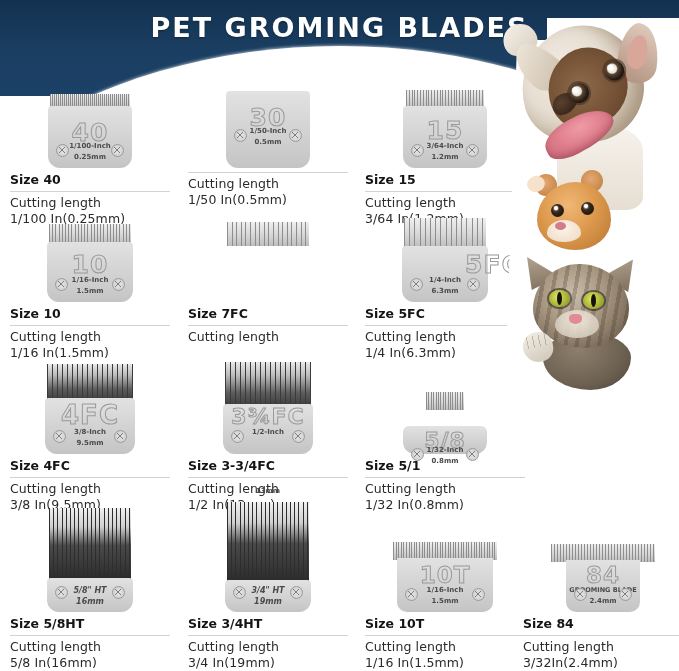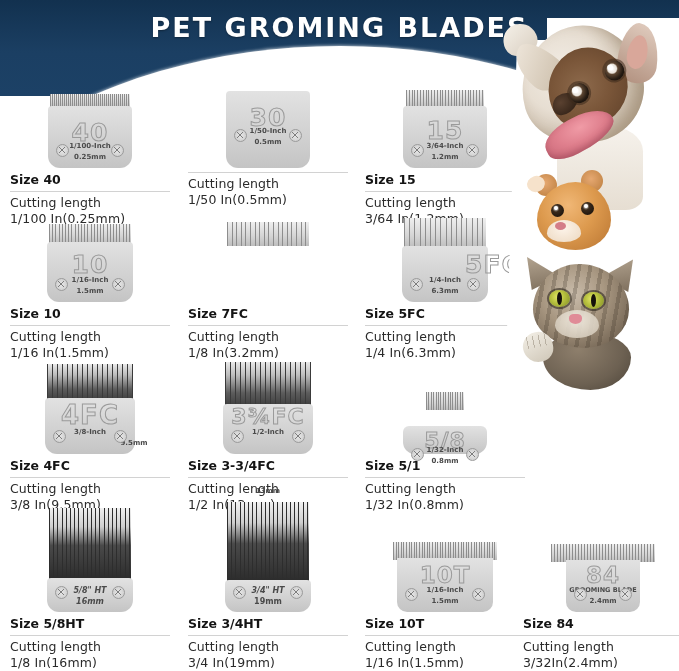--- a/index.html
+++ b/index.html
@@ -366,21 +366,20 @@
         </div>
       </div>
       <div class="cell" style="left: 188px; top: 130px; width: 160px;">
         <div class="blade-wrap" style="height: 76px;">
           <div class="teeth" style="width: 82px; height: 24px; bottom: 56px; top: auto; background: repeating-linear-gradient(90deg, rgb(141, 141, 141) 0px, rgb(141, 141, 141) 1px, rgba(0, 0, 0, 0) 1px, rgba(0, 0, 0, 0) 4.6px), linear-gradient(rgb(239, 239, 239) 0%, rgb(212, 212, 212) 60%, rgb(189, 189, 189) 100%);"></div>
         </div>
         <div class="cap">
           <div class="cap-title">Size 7FC</div>
           <div class="cap-rule"></div>
           <div class="cap-line">Cutting length</div>
-          <div class="cap-line">1/8 In(3.2mm)</div>
         </div>
       </div>
       <div class="cell" style="left: 365px; top: 130px; width: 160px;">
         <div class="blade-wrap" style="height: 76px;">
           <div class="teeth" style="width: 82px; height: 30px; bottom: 54px; top: auto; background: repeating-linear-gradient(90deg, rgb(141, 141, 141) 0px, rgb(141, 141, 141) 1px, rgba(0, 0, 0, 0) 1px, rgba(0, 0, 0, 0) 5.2px), linear-gradient(rgb(239, 239, 239) 0%, rgb(212, 212, 212) 60%, rgb(189, 189, 189) 100%);"></div>
           <div class="blade" style="width: 86px; height: 56px;">
             <div class="blade-num" style="font-size: 25px; top: 4px; padding-left: 48px;">5FC</div>
             <div class="blade-sub" style="font-size: 7px; top: 30px;">1/4-Inch</div>
             <div class="blade-sub" style="font-size: 7px; top: 41px;">6.3mm</div>
             <div class="screw" style="left: 8px; top: 32px;"></div>
@@ -393,21 +392,21 @@
           <div class="cap-line">Cutting length</div>
           <div class="cap-line">1/4 In(6.3mm)</div>
         </div>
       </div>
       <div class="cell" style="left: 10px; top: 268px; width: 160px;">
         <div class="blade-wrap" style="height: 90px;">
           <div class="teeth" style="width: 86px; height: 36px; bottom: 54px; top: auto; background: repeating-linear-gradient(90deg, rgb(58, 58, 58) 0px, rgb(58, 58, 58) 1px, rgba(0, 0, 0, 0) 1px, rgba(0, 0, 0, 0) 5px), linear-gradient(rgb(233, 233, 233) 0%, rgb(189, 189, 189) 30%, rgb(93, 93, 93) 70%, rgb(61, 61, 61) 100%);"></div>
           <div class="blade" style="width: 90px; height: 56px;">
             <div class="blade-num" style="font-size: 26px; top: 2px;">4FC</div>
             <div class="blade-sub" style="font-size: 7px; top: 30px;">3/8-Inch</div>
-            <div class="blade-sub" style="font-size: 7px; top: 41px; padding-left: 44px;">9.5mm</div>
+            <div class="blade-sub" style="font-size: 7px; top: 41px;">9.5mm</div>
             <div class="screw" style="left: 8px; top: 32px;"></div>
             <div class="screw" style="right: 8px; top: 32px;"></div>
           </div>
         </div>
         <div class="cap">
           <div class="cap-title">Size 4FC</div>
           <div class="cap-rule"></div>
           <div class="cap-line">Cutting length</div>
           <div class="cap-line">3/8 In(9.5mm)</div>
         </div>
@@ -455,29 +454,29 @@
             <div class="blade-sub" style="font-size: 8px; top: 8px; font-style: italic; font-weight: bold;">5/8" HT</div>
             <div class="blade-sub" style="font-size: 8px; top: 19px; font-style: italic;">16mm</div>
             <div class="screw" style="left: 8px; top: 8px;"></div>
             <div class="screw" style="right: 8px; top: 8px;"></div>
           </div>
         </div>
         <div class="cap">
           <div class="cap-title">Size 5/8HT</div>
           <div class="cap-rule"></div>
           <div class="cap-line">Cutting length</div>
-          <div class="cap-line">1/8 In(16mm)</div>
+          <div class="cap-line">5/8 In(16mm)</div>
         </div>
       </div>
       <div class="cell" style="left: 188px; top: 410px; width: 160px;">
         <div class="blade-wrap" style="height: 106px;">
           <div class="teeth" style="width: 82px; height: 80px; bottom: 30px; top: auto; background: repeating-linear-gradient(90deg, rgb(45, 45, 45) 0px, rgb(45, 45, 45) 1px, rgba(0, 0, 0, 0) 1px, rgba(0, 0, 0, 0) 4.2px), linear-gradient(rgb(241, 241, 241) 0%, rgb(207, 207, 207) 26%, rgb(74, 74, 74) 52%, rgb(43, 43, 43) 100%);"></div>
           <div class="blade" style="width: 86px; height: 32px;">
             <div class="blade-sub" style="font-size: 8px; top: 6px; font-style: italic; font-weight: bold;">3/4" HT</div>
-            <div class="blade-sub" style="font-size: 8px; top: 17px; ">19mm</div>
+            <div class="blade-sub" style="font-size: 8px; top: 17px; font-style: italic;">19mm</div>
             <div class="screw" style="left: 8px; top: 6px;"></div>
             <div class="screw" style="right: 8px; top: 6px;"></div>
           </div>
         </div>
         <div class="cap">
           <div class="cap-title">Size 3/4HT</div>
           <div class="cap-rule"></div>
           <div class="cap-line">Cutting length</div>
           <div class="cap-line">3/4 In(19mm)</div>
         </div>

